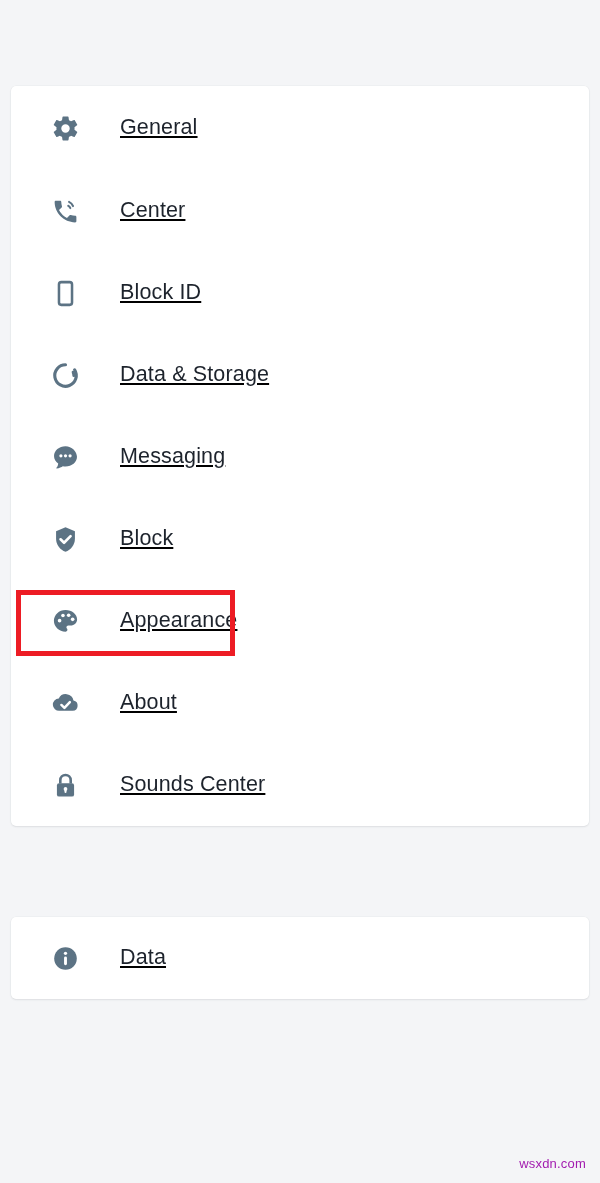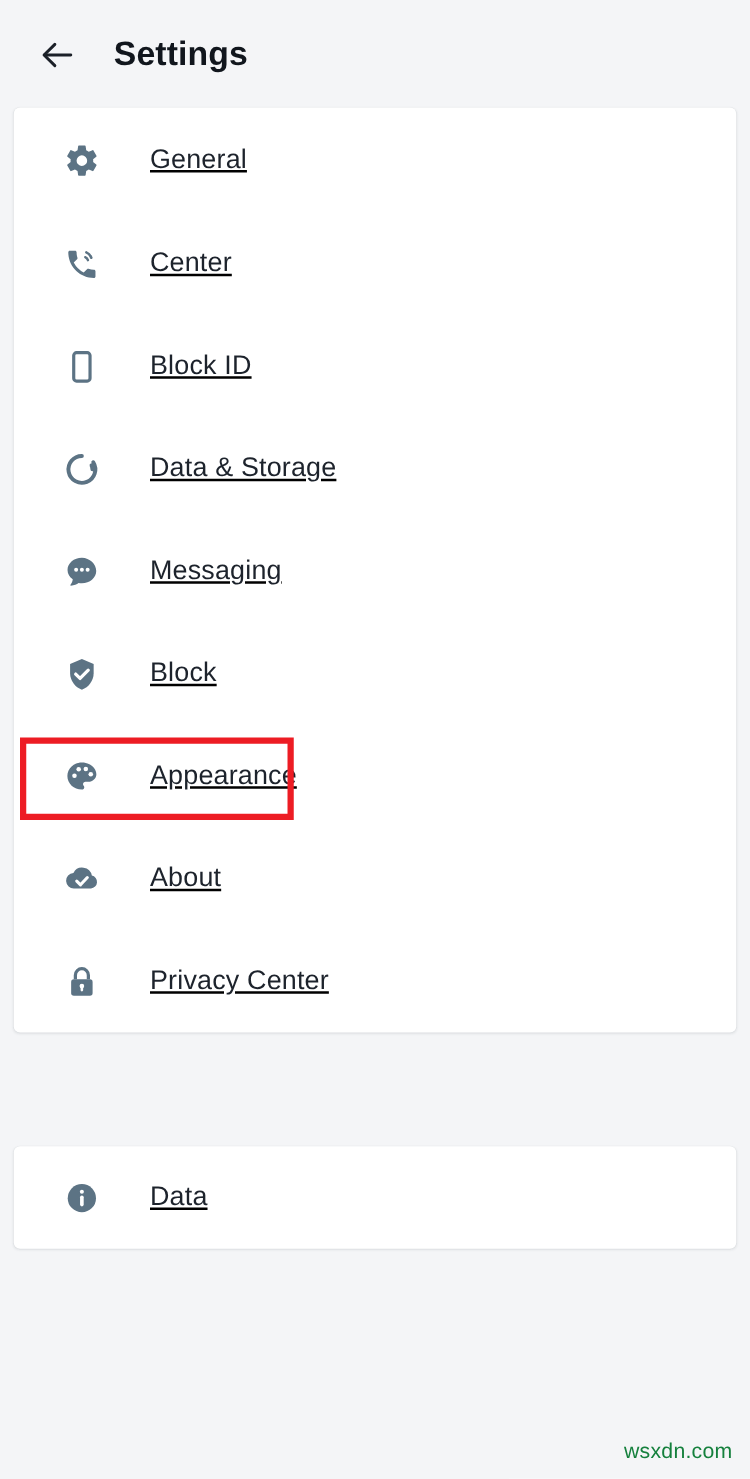--- a/index.html
+++ b/index.html
@@ -60,40 +60,29 @@
     left:16px;top:590px;width:219px;height:66px;
     border:5px solid #ed1c24;
     box-sizing:border-box;
     pointer-events:none;
     z-index:30;
   }
 
   
   .watermark{
     position:absolute;right:14px;bottom:12px;
-    font-size:17px;color:#15803d;letter-spacing:.2px;
+    font-size:13px;color:#a21caf;letter-spacing:.2px;
     font-family:"Liberation Sans","DejaVu Sans",sans-serif;
   }
 </style>
 </head>
 <body>
 
 <div class="screen">
 
-  <div class="header">
-    <div class="back-btn">
-      <span>
-        <svg width="30" height="30" viewBox="0 0 24 24" fill="none" stroke="#1b2028" stroke-width="1.9" stroke-linecap="round" stroke-linejoin="round">
-          <line x1="20.5" y1="12" x2="3.8" y2="12"></line>
-          <polyline points="10.3,5.2 3.4,12 10.3,18.8"></polyline>
-        </svg>
-      </span>
-    </div>
-    <div class="page-title">Settings</div>
-  </div>
 
   <div class="card" id="card-main">
 
     <div class="row">
       <span class="row-icon">
         <svg width="29" height="29" viewBox="0 0 24 24" fill="#5c7384">
           <path d="M19.43 12.98c.04-.32.07-.64.07-.98s-.03-.66-.07-.98l2.11-1.65c.19-.15.24-.42.12-.64l-2-3.46c-.12-.22-.39-.3-.61-.22l-2.49 1c-.52-.4-1.08-.73-1.69-.98l-.38-2.65C14.46 2.18 14.25 2 14 2h-4c-.25 0-.46.18-.49.42l-.38 2.65c-.61.25-1.17.59-1.69.98l-2.49-1c-.23-.09-.49 0-.61.22l-2 3.46c-.13.22-.07.49.12.64l2.11 1.65c-.04.32-.07.65-.07.98s.03.66.07.98l-2.11 1.65c-.19.15-.24.42-.12.64l2 3.46c.12.22.39.3.61.22l2.49-1c.52.4 1.08.73 1.69.98l.38 2.65c.03.24.24.42.49.42h4c.25 0 .46-.18.49-.42l.38-2.65c.61-.25 1.17-.59 1.69-.98l2.49 1c.23.09.49 0 .61-.22l2-3.46c.12-.22.07-.49-.12-.64l-2.11-1.65zM12 15.5A3.5 3.5 0 0 1 8.5 12 3.5 3.5 0 0 1 12 8.5a3.5 3.5 0 0 1 3.5 3.5 3.5 3.5 0 0 1-3.5 3.5z"></path>
         </svg>
       </span>
       <span class="row-label">General</span>
@@ -177,21 +166,21 @@
 
     <div class="row">
       <span class="row-icon">
         <svg width="29" height="29" viewBox="0 0 24 24">
           <path d="M7.7 10.3V7.6a4.3 4.3 0 0 1 8.6 0v2.7" fill="none" stroke="#5c7384" stroke-width="2.15"></path>
           <rect x="4.9" y="10.2" width="14.2" height="11.0" rx="1.8" fill="#5c7384"></rect>
           <circle cx="12" cy="14.8" r="1.55" fill="#ffffff"></circle>
           <rect x="11.15" y="14.8" width="1.7" height="3.5" rx=".85" fill="#ffffff"></rect>
         </svg>
       </span>
-      <span class="row-label">Privacy Center</span>
+      <span class="row-label">Sounds Center</span>
     </div>
 
   </div>
 
   <div class="card" id="card-about">
     <div class="row">
       <span class="row-icon">
         <svg width="29" height="29" viewBox="0 0 24 24">
           <circle cx="12" cy="12" r="9.35" fill="#5c7384"></circle>
           <circle cx="12" cy="7.75" r="1.35" fill="#ffffff"></circle>

